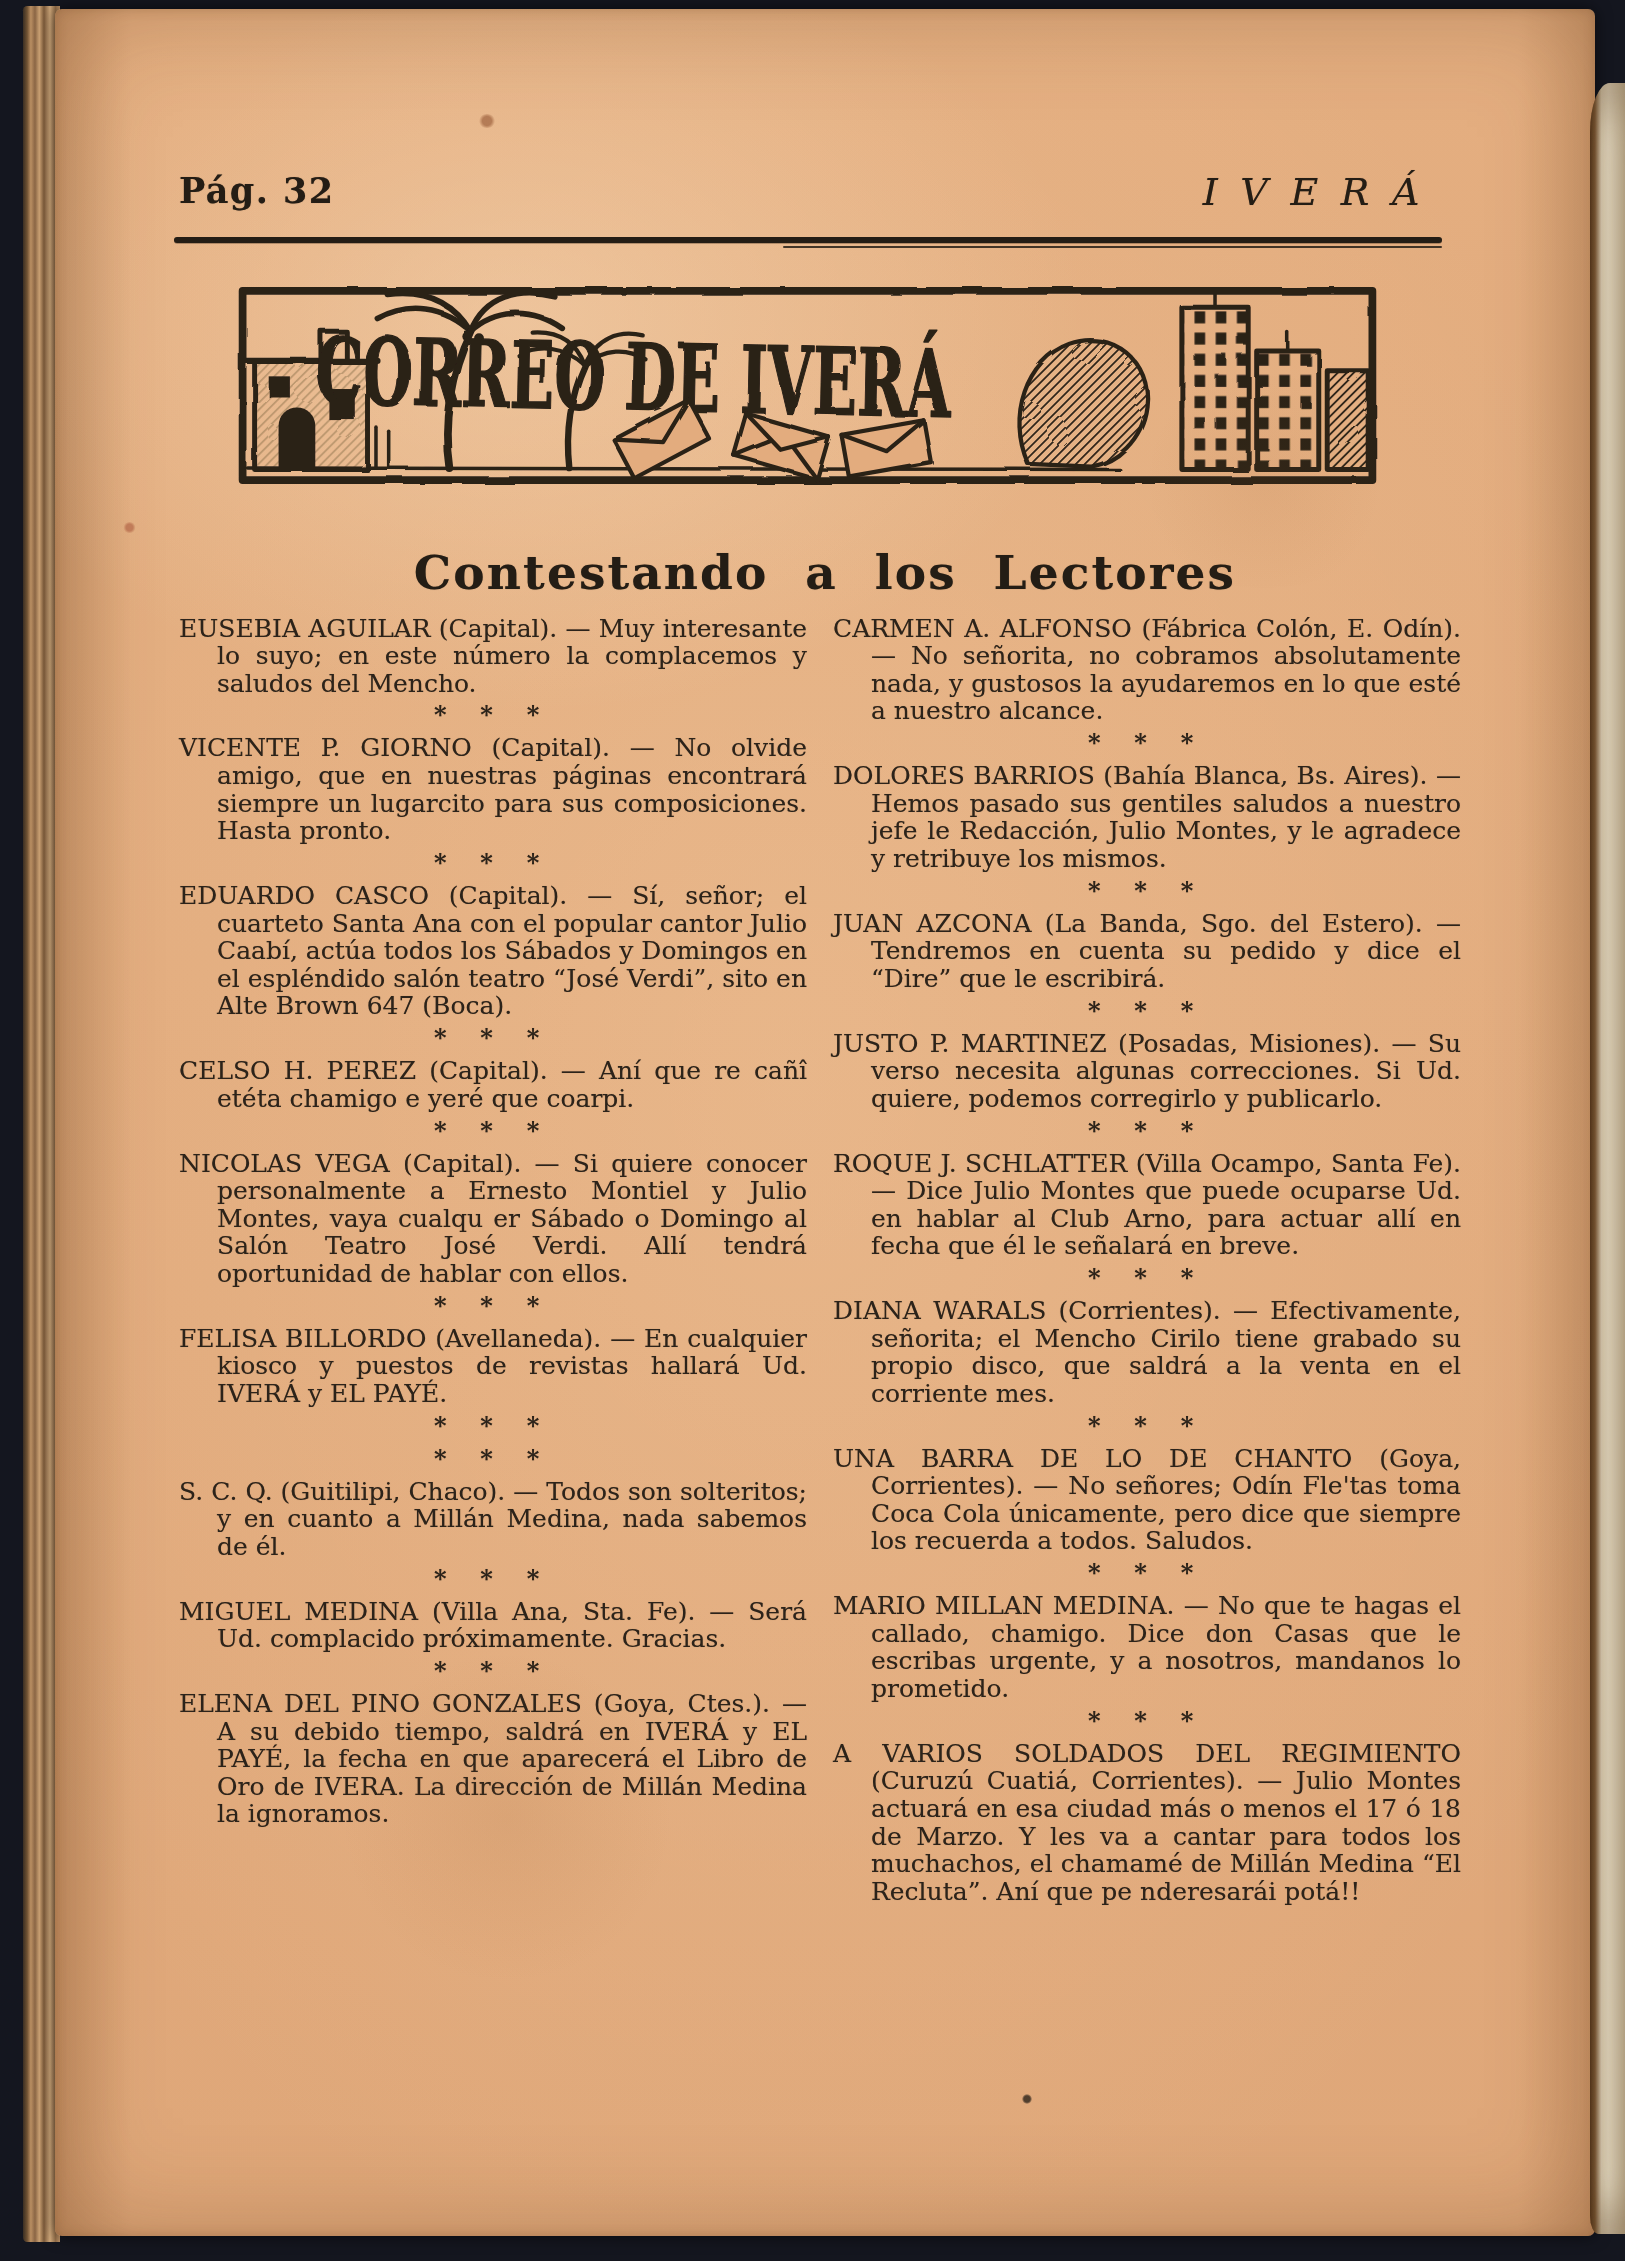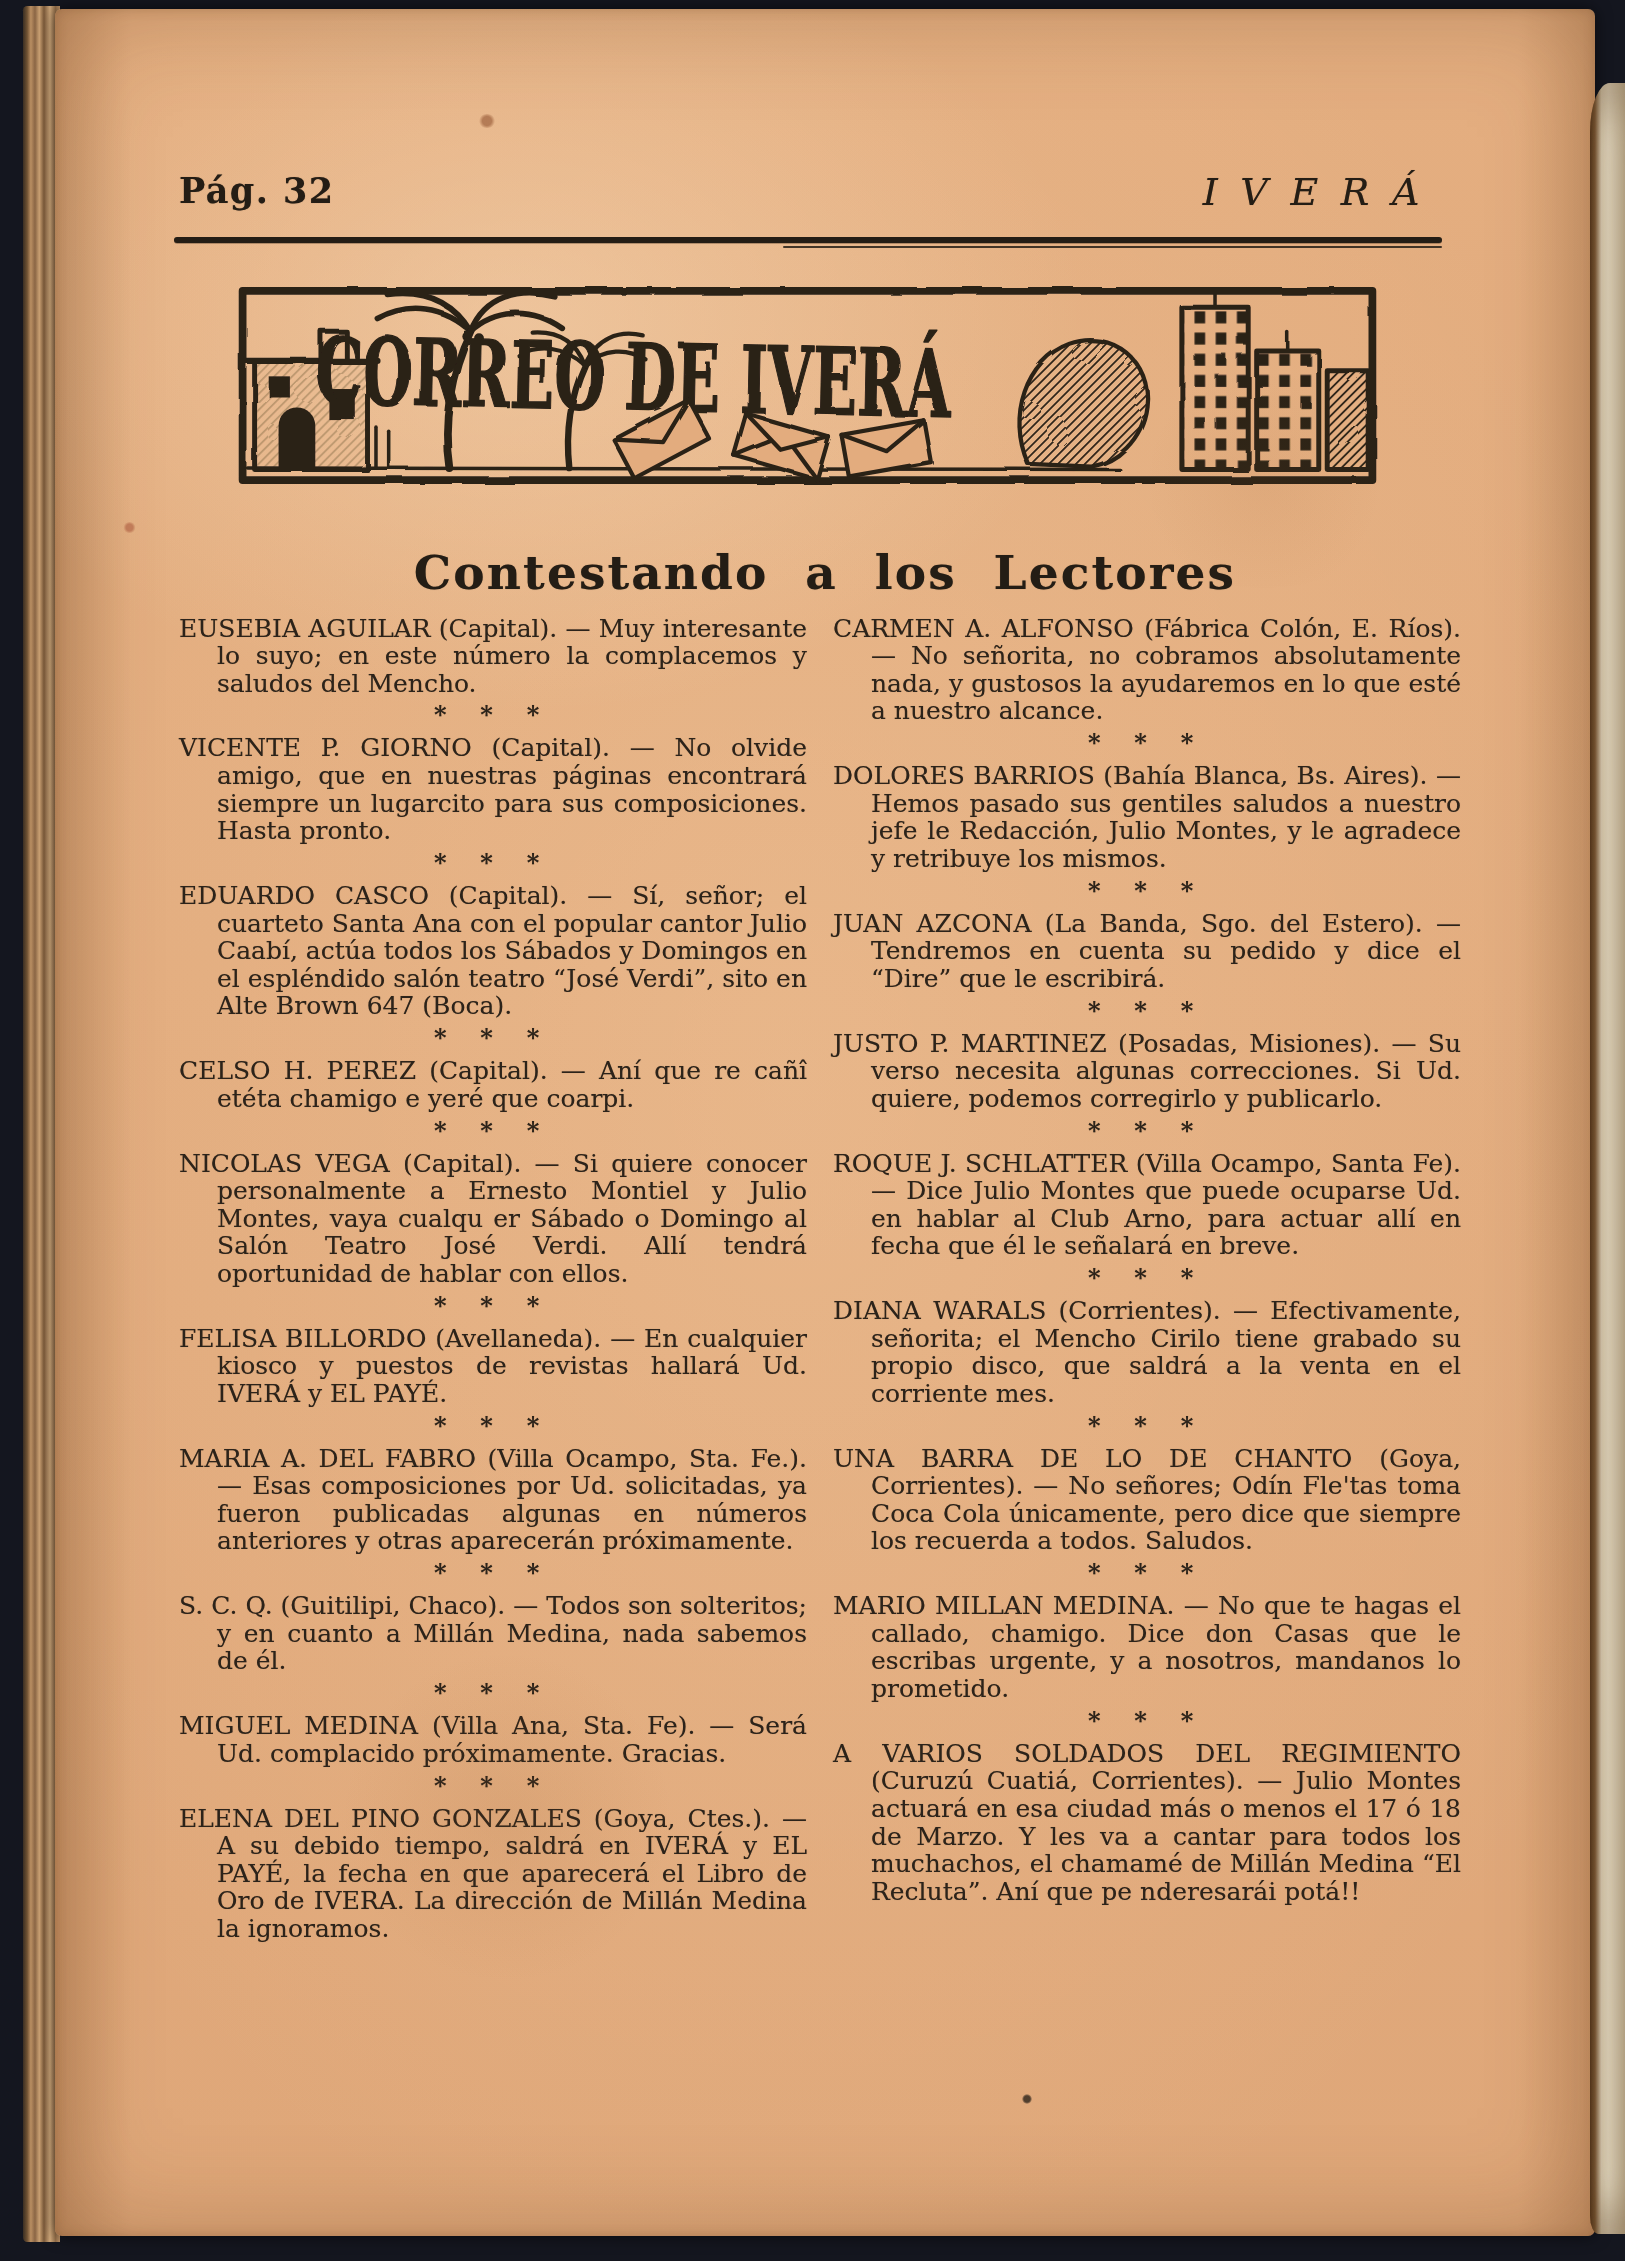--- a/index.html
+++ b/index.html
@@ -201,31 +201,30 @@
         <p class="entry"><span>VICENTE P. GIORNO (Capital). —</span> <span>No olvide amigo, que en nuestras páginas encontrará siempre un lugarcito para sus composiciones. Hasta pronto.</span></p>
         <div class="sep">* * *</div>
         <p class="entry"><span>EDUARDO CASCO (Capital). —</span> <span>Sí, señor; el cuarteto Santa Ana con el popular cantor Julio Caabí, actúa todos los Sábados y Domingos en el espléndido salón teatro “José Verdi”, sito en Alte Brown 647 (Boca).</span></p>
         <div class="sep">* * *</div>
         <p class="entry"><span>CELSO H. PEREZ (Capital). —</span> <span>Aní que re cañî etéta chamigo e yeré que coarpi.</span></p>
         <div class="sep">* * *</div>
         <p class="entry"><span>NICOLAS VEGA (Capital). —</span> <span>Si quiere conocer personalmente a Ernesto Montiel y Julio Montes, vaya cualqu er Sábado o Domingo al Salón Teatro José Verdi. Allí tendrá oportunidad de hablar con ellos.</span></p>
         <div class="sep">* * *</div>
         <p class="entry"><span>FELISA BILLORDO (Avellaneda). —</span> <span>En cualquier kiosco y puestos de revistas hallará Ud. IVERÁ y EL PAYÉ.</span></p>
         <div class="sep">* * *</div>
-        <p class="entry"><span>MARIA A. DEL FABRO (Villa Ocampo, Sta. Fe.). —</span> <span>Esas composiciones por Ud. solicitadas, ya fueron publicadas algunas en números anteriores y otras aparecerán próximamente.</span></p>
         <div class="sep">* * *</div>
         <p class="entry"><span>S. C. Q. (Guitilipi, Chaco). —</span> <span>Todos son solteritos; y en cuanto a Millán Medina, nada sabemos de él.</span></p>
         <div class="sep">* * *</div>
         <p class="entry"><span>MIGUEL MEDINA (Villa Ana, Sta. Fe). —</span> <span>Será Ud. complacido próximamente. Gracias.</span></p>
         <div class="sep">* * *</div>
         <p class="entry"><span>ELENA DEL PINO GONZALES (Goya, Ctes.). —</span> <span>A su debido tiempo, saldrá en IVERÁ y EL PAYÉ, la fecha en que aparecerá el Libro de Oro de IVERA. La dirección de Millán Medina la ignoramos.</span></p>
       </div>
 
       <div class="col">
-        <p class="entry"><span>CARMEN A. ALFONSO (Fábrica Colón, E. Ríos). —</span> <span>No señorita, no cobramos absolutamente nada, y gustosos la ayudaremos en lo que esté a nuestro alcance.</span></p>
+        <p class="entry"><span>CARMEN A. ALFONSO (Fábrica Colón, E. Odín). —</span> <span>No señorita, no cobramos absolutamente nada, y gustosos la ayudaremos en lo que esté a nuestro alcance.</span></p>
         <div class="sep">* * *</div>
         <p class="entry"><span>DOLORES BARRIOS (Bahía Blanca, Bs. Aires). —</span> <span>Hemos pasado sus gentiles saludos a nuestro jefe le Redacción, Julio Montes, y le agradece y retribuye los mismos.</span></p>
         <div class="sep">* * *</div>
         <p class="entry"><span>JUAN AZCONA (La Banda, Sgo. del Estero). —</span> <span>Tendremos en cuenta su pedido y dice el “Dire” que le escribirá.</span></p>
         <div class="sep">* * *</div>
         <p class="entry"><span>JUSTO P. MARTINEZ (Posadas, Misiones). —</span> <span>Su verso necesita algunas correcciones. Si Ud. quiere, podemos corregirlo y publicarlo.</span></p>
         <div class="sep">* * *</div>
         <p class="entry"><span>ROQUE J. SCHLATTER (Villa Ocampo, Santa Fe). —</span> <span>Dice Julio Montes que puede ocuparse Ud. en hablar al Club Arno, para actuar allí en fecha que él le señalará en breve.</span></p>
         <div class="sep">* * *</div>
         <p class="entry"><span>DIANA WARALS (Corrientes). —</span> <span>Efectivamente, señorita; el Mencho Cirilo tiene grabado su propio disco, que saldrá a la venta en el corriente mes.</span></p>

